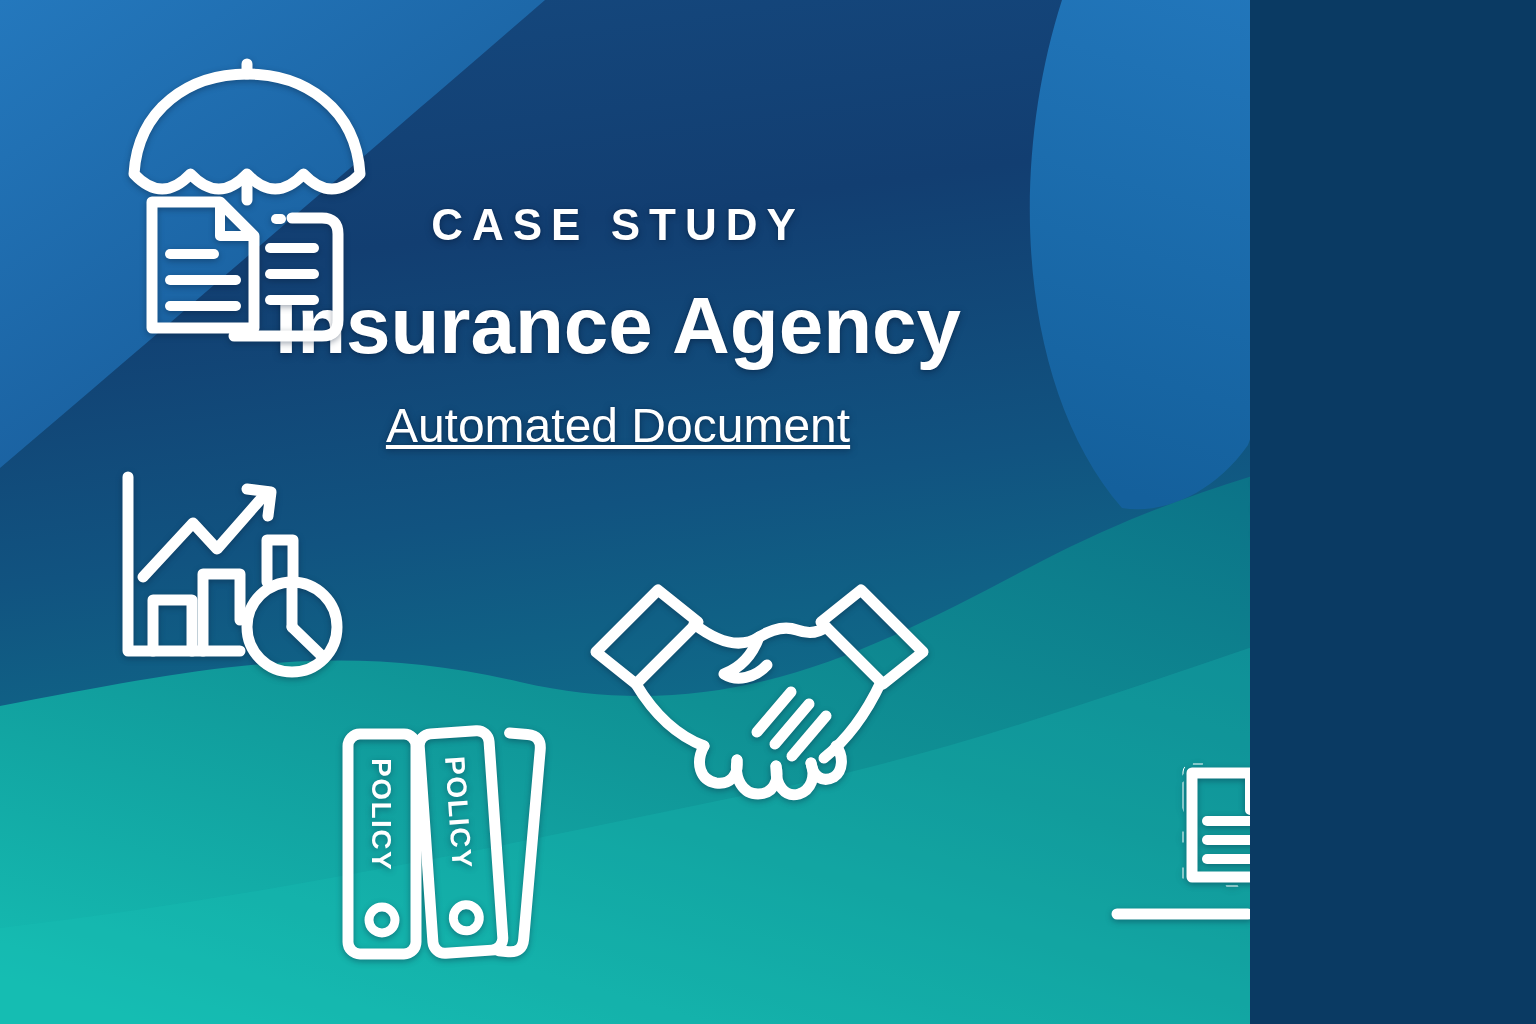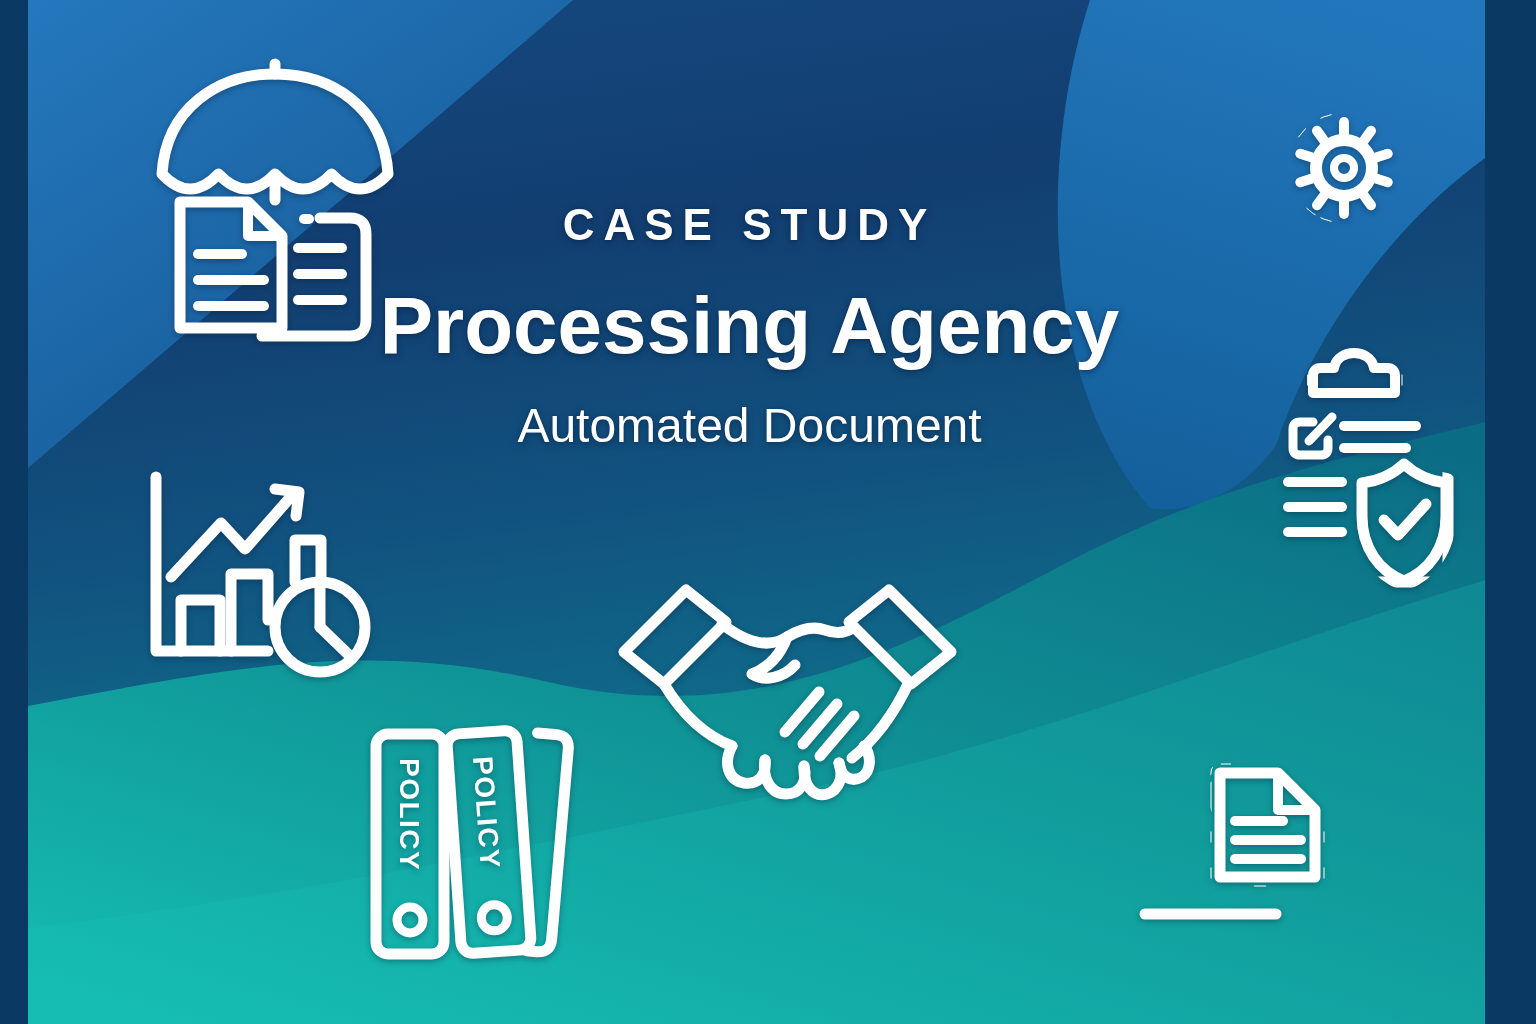--- a/index.html
+++ b/index.html
@@ -1,33 +1,32 @@
 <!DOCTYPE html>
 <html><head>
 <meta charset="utf-8">
 <style>
   html,body{margin:0;padding:0;background:#0a3a63;}
   .canvas{
-    position:relative;width:1457px;height:1024px;overflow:hidden;
+    position:relative;width:1250px;height:1024px;overflow:hidden;
     font-family:"Liberation Sans", sans-serif;
-    margin-left:28px;
   }
   .bg{position:absolute;inset:0;}
   .icon{position:absolute;}
   .icon svg{width:100%;height:100%;overflow:visible;
     filter:drop-shadow(0 2px 3px rgba(4,24,50,.38));}
   .icon path,.icon circle,.icon rect,.icon line,.icon polyline{
     fill:none;stroke:#ffffff;stroke-linecap:round;stroke-linejoin:round;}
   .titleblock{
     position:absolute;left:0;right:14px;top:200px;text-align:center;color:#ffffff;
     text-shadow:0 2px 7px rgba(5,25,55,.5), 0 0 2px rgba(5,25,55,.35);
   }
   .kicker{font-size:44px;font-weight:700;letter-spacing:9px;margin:0 0 30px 0;}
   .title{font-size:80px;font-weight:700;letter-spacing:0px;margin:0 0 20px 0;}
-  .subtitle{font-size:48px;font-weight:400;line-height:1.40;margin:0;}
+  .subtitle{font-size:48px;font-weight:400;line-height:1.40;margin:0;text-decoration:underline;}
   .binder-label{font:bold 28px "Liberation Sans", sans-serif;fill:#ffffff;letter-spacing:1.5px;}
 </style>
 </head>
 <body>
 
 <div class="canvas">
 
   <svg class="bg" width="1536" height="1024" viewBox="0 0 1536 1024" preserveAspectRatio="none">
     <defs>
       <linearGradient id="gBase" x1="0" y1="0" x2="0.2" y2="1">
@@ -53,21 +52,21 @@
     </defs>
     <rect x="0" y="0" width="1536" height="1024" fill="url(#gBase)"></rect>
     <path d="M0,0 H545 C400,125 180,315 0,468 Z" fill="url(#gTL)"></path>
     <path d="M1062,0 H1536 V112 C1395,175 1290,320 1248,445 C1215,492 1165,515 1122,508 C1018,388 1008,168 1062,0 Z" fill="url(#gTR)"></path>
     <path d="M0,706 C210,666 340,640 520,682 C730,730 880,646 1040,562 C1220,468 1390,442 1536,402 L1536,1024 H0 Z" fill="url(#gTeal)"></path>
     <path d="M0,928 C260,898 520,842 780,788 C1040,734 1300,620 1536,558 L1536,1024 H0 Z" fill="#17c3b6" opacity="0.24"></path>
   </svg>
 
   <div class="titleblock">
     <div class="kicker">CASE STUDY</div>
-    <div class="title">Processing Agency</div>
+    <div class="title">Insurance Agency</div>
     <div class="subtitle">Automated Document</div>
   </div>
 
   <div class="icon" style="left:130px;top:62px;width:235px;height:285px;">
     <svg viewBox="0 0 235 285">
       <path stroke-width="11" d="M117,12 V2"></path>
       <path stroke-width="11" d="M4,112 C8,46 60,12 117,12 C174,12 226,46 230,112
         Q201.8,142 173.5,112 Q145.2,142 117,112 Q88.8,142 60.5,112 Q32.2,142 4,112 Z"></path>
       <path stroke-width="11" d="M117,116 V138"></path>
       <path stroke-width="11" d="M22,140 H90 L124,174 V266 H22 Z"></path>

